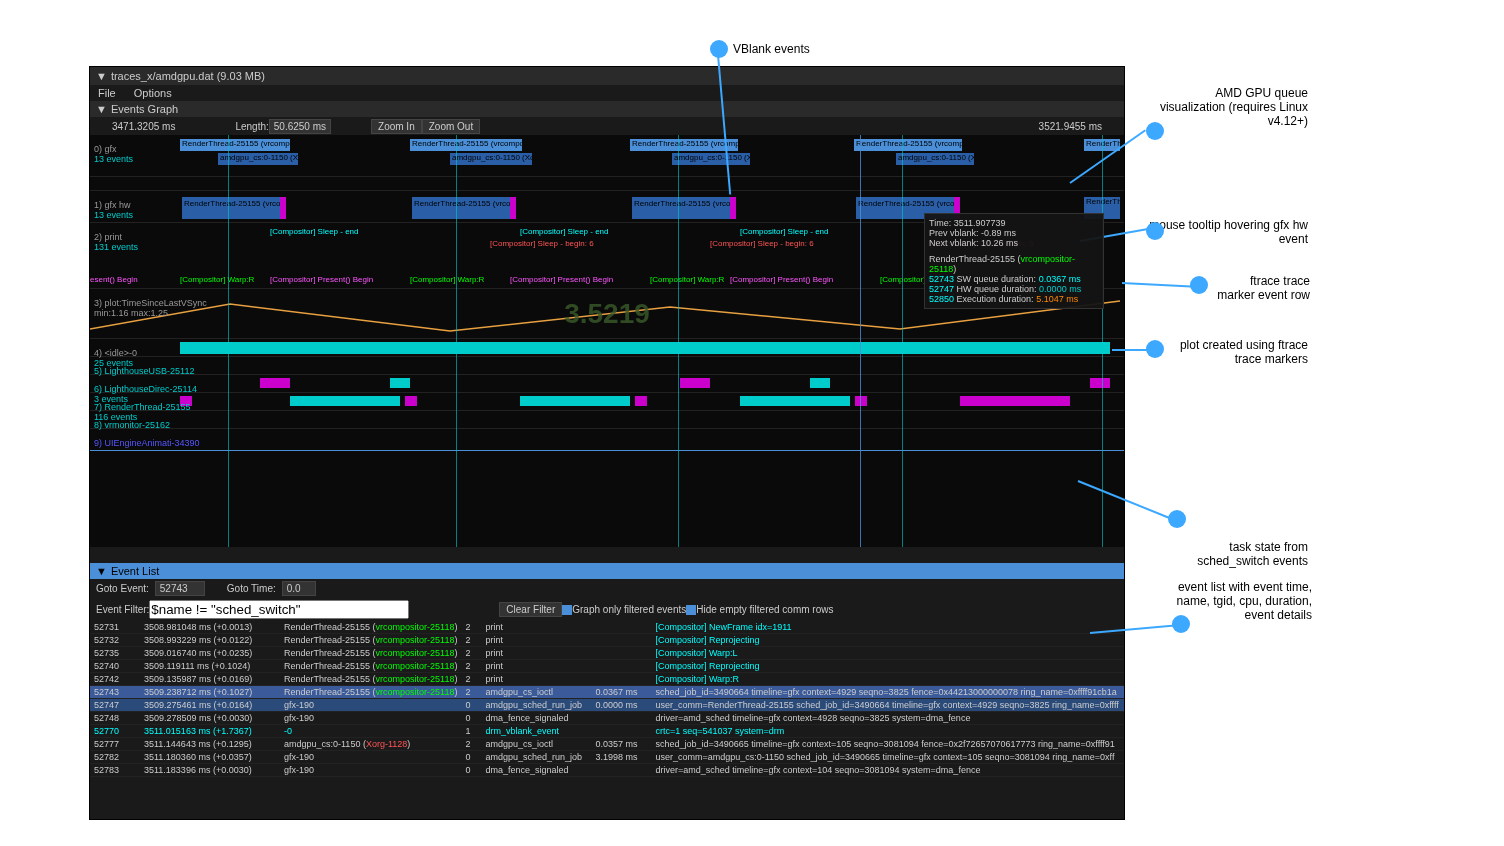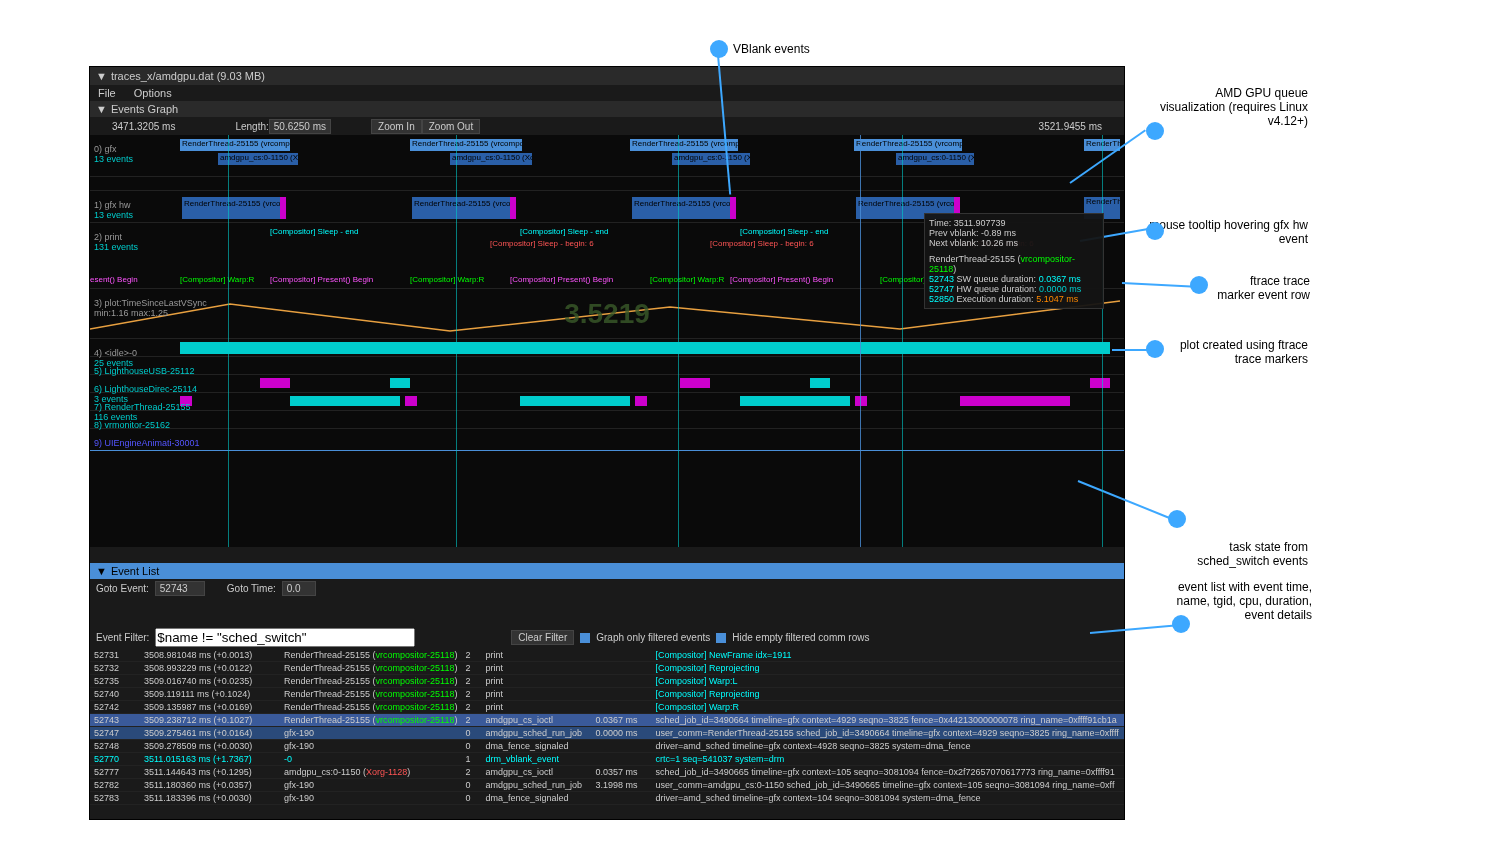--- a/index.html
+++ b/index.html
@@ -32,21 +32,21 @@
 .tooltip .tval { color: #0ff; }
 .tooltip .hw { color: #0cc; }
 .tooltip .ex { color: #f80; }
 .tooltip .thread { color: #0f0; }
 .plot { position: relative; height: 50px; }
 .plotnum { position: absolute; left: 50%; top: 50%; transform: translate(-50%,-50%); color: #3a5a2a; font-size: 28px; font-weight: bold; opacity: 0.8; }
 .schedtrack { position: relative; height: 18px; }
 .event-list-header { background: #4a8fd8; height: 16px; padding: 2px 6px; display: flex; align-items: center; gap: 4px; color: #000; font-size: 11px; }
 .el-controls { background: #1a1a1a; padding: 2px 6px; display: flex; align-items: center; gap: 6px; font-size: 10px; }
 .el-controls input { background: #333; border: 1px solid #444; color: #ccc; padding: 1px 4px; font-size: 10px; }
-.el-filter { background: #1a1a1a; padding: 2px 6px; display: flex; align-items: center; gap: 6px; font-size: 10px; margin-top: 28px; }
+.el-filter { background: #1a1a1a; padding: 2px 6px; display: flex; align-items: center; font-size: 10px; }
 .checkbox { width: 10px; height: 10px; background: #4a8fd8; display: inline-block; }
 .event-table { width: 100%; border-collapse: collapse; font-size: 9px; }
 .event-table td { padding: 1px 4px; border-bottom: 1px solid #222; white-space: nowrap; overflow: hidden; }
 .event-table tr.sel { background: #3a5a9a; }
 .event-table tr.sel2 { background: #2a4a7a; }
 .event-table .c0 { width: 50px; }
 .event-table .c1 { width: 140px; }
 .event-table .c2 { width: 170px; }
 .event-table .c3 { width: 20px; }
 .event-table .c4 { width: 110px; }
@@ -175,21 +175,21 @@
       <div class="block magenta" style="left:765px;top:3px;width:12px;height:10px"></div>
       <div class="block teal" style="left:870px;top:3px;width:70px;height:10px"></div>
       <div class="block magenta" style="left:870px;top:3px;width:110px;height:10px"></div>
     </div>
 
     <div class="schedtrack track">
       <div class="track-label" style="color:#0cc"><span>8</span>) <span>vrmonitor-25162</span></div>
     </div>
 
     <div class="schedtrack track" style="height:22px;border-bottom:1px solid #4a8fd8">
-      <div class="track-label" style="color:#55f"><span>9</span>) <span>UIEngineAnimati-30001</span></div>
+      <div class="track-label" style="color:#55f"><span>9</span>) <span>UIEngineAnimati-34390</span></div>
     </div>
 
     <div class="tooltip">
       <div>Time: 3511.907739</div>
       <div>Prev vblank: -0.89 ms</div>
       <div>Next vblank: 10.26 ms</div>
       <div style="margin-top:6px"><span>RenderThread-25155 (</span><span class="thread">vrcompositor-25118</span><span>)</span></div>
       <div><span class="tval">52743</span> <span>SW queue duration:</span> <span class="tval">0.0367 ms</span></div>
       <div><span class="tval">52747</span> <span>HW queue duration:</span> <span class="hw">0.0000 ms</span></div>
       <div><span class="tval">52850</span> <span>Execution duration:</span> <span class="ex">5.1047 ms</span></div>

